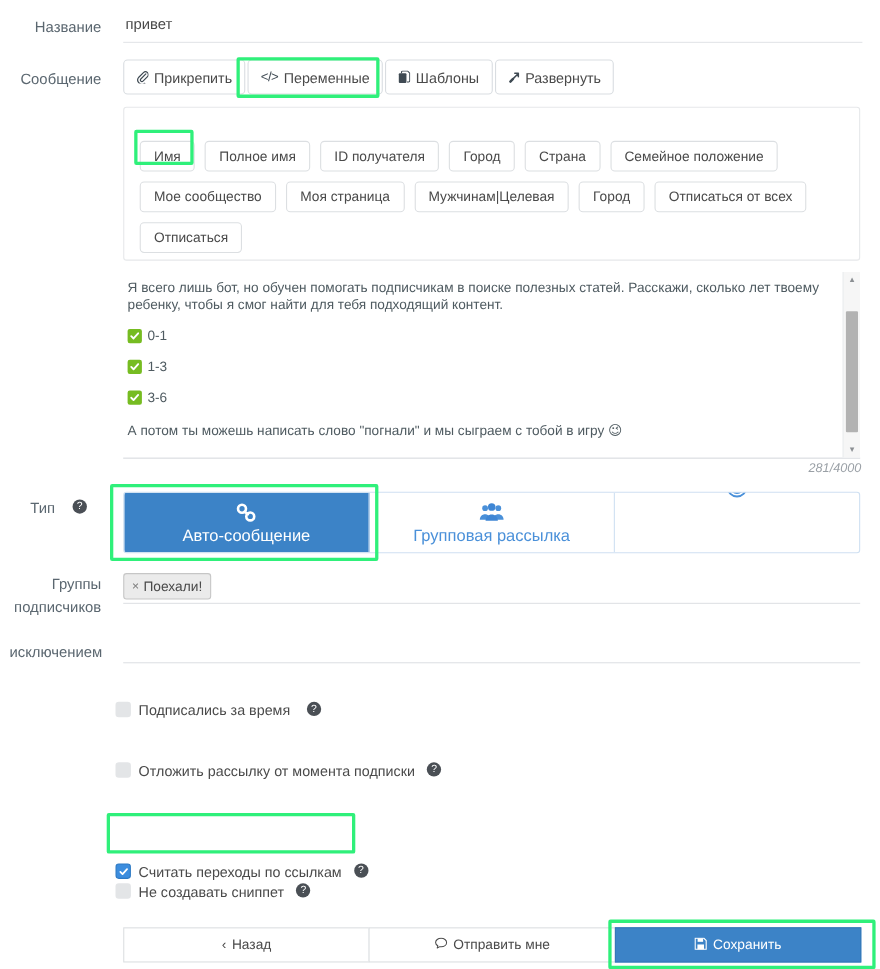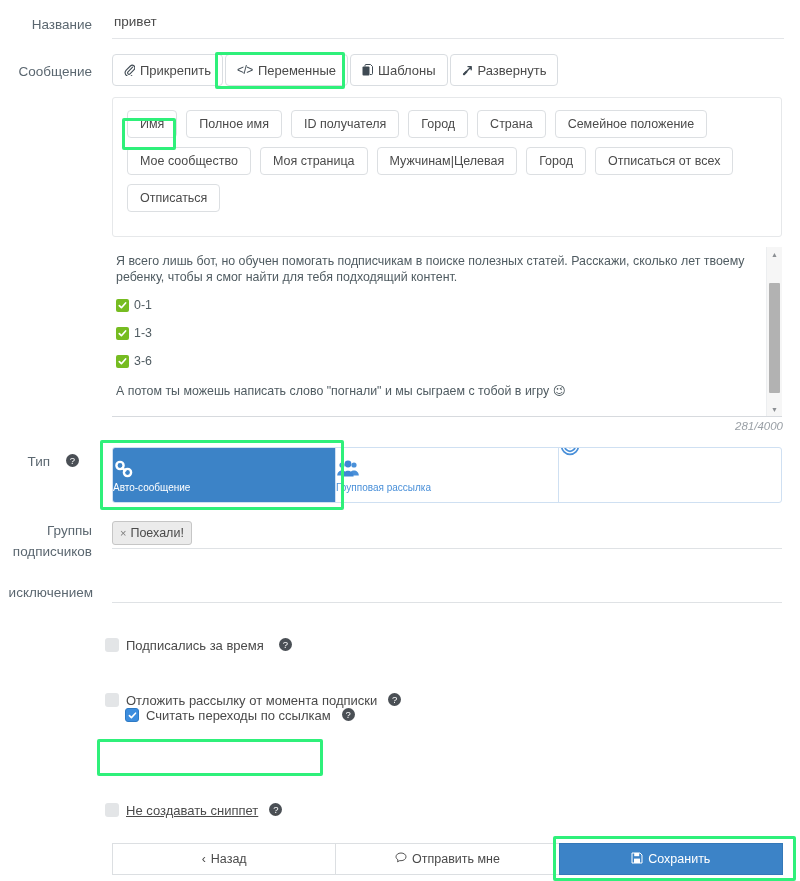--- a/index.html
+++ b/index.html
@@ -63,21 +63,21 @@
   .tool-btn .ti { display: inline-flex; align-items: center; color: #3f4a53; }
 
   
   #vars-panel {
     position: absolute; left: 112px; top: 97px;
     width: 670px; height: 140px;
     border: 1px solid #e6e8ea;
     border-radius: 3px;
     background: #fff;
     box-sizing: border-box;
-    padding: 12px 10px 0 14px;
+    padding: 30px 10px 0 14px;
   }
   #vars-list { display: flex; flex-wrap: wrap; gap: 9px 9px; }
   .var-btn {
     height: 28px;
     border: 1px solid #dcdfe2;
     border-radius: 4px;
     background: #fff;
     color: #4a4a4a;
     font-family: inherit; font-size: 12.5px;
     padding: 0 12px;
@@ -154,26 +154,26 @@
     display: flex;
     border: 1px solid #cfe0f2;
     border-radius: 3px;
     box-sizing: border-box;
     background: #fff;
     overflow: hidden;
   }
   .type-tab {
     flex: 1 1 0;
     display: flex; flex-direction: column;
-    align-items: flex-start; justify-content: center;
+    align-items: center; justify-content: center;
     gap: 3px;
     cursor: pointer;
     border-right: 1px solid #cfe0f2;
     color: #4a90d9;
-    font-size: 10px;
+    font-size: 15px;
   }
   .type-tab:last-child { border-right: 0; gap: 48px; }
   .type-tab.active { background: #3c83c7; color: #fff; }
   .type-tab .tt-icon { height: 22px; display: flex; align-items: flex-end; }
 
   
   #groups-label { left: 0; top: 520px; width: 92px; line-height: 21px; }
   #groups-field {
     position: absolute; left: 112px; top: 521px;
     width: 670px; height: 28px;
@@ -220,22 +220,22 @@
   }
   .help-icon {
     width: 13px; height: 13px; border-radius: 50%;
     background: #4a4f55; color: #fff;
     font-size: 9.5px; line-height: 13px; text-align: center;
     font-family: inherit; display: inline-block;
     cursor: pointer; flex: 0 0 auto;
   }
   #opt-time { top: 638px; }
   #opt-delay { top: 693px; }
-  #opt-clicks { top: 708px; margin-left: 20px; }
-  #opt-snippet { top: 803px; text-decoration: underline; }
+  #opt-clicks { top: 785px; }
+  #opt-snippet { top: 803px; }
 
   
   #bottom-bar {
     position: absolute; left: 112px; top: 843px;
     width: 670px; height: 32px;
     display: flex;
     box-sizing: border-box;
   }
   .bot-btn {
     flex: 1 1 0;

